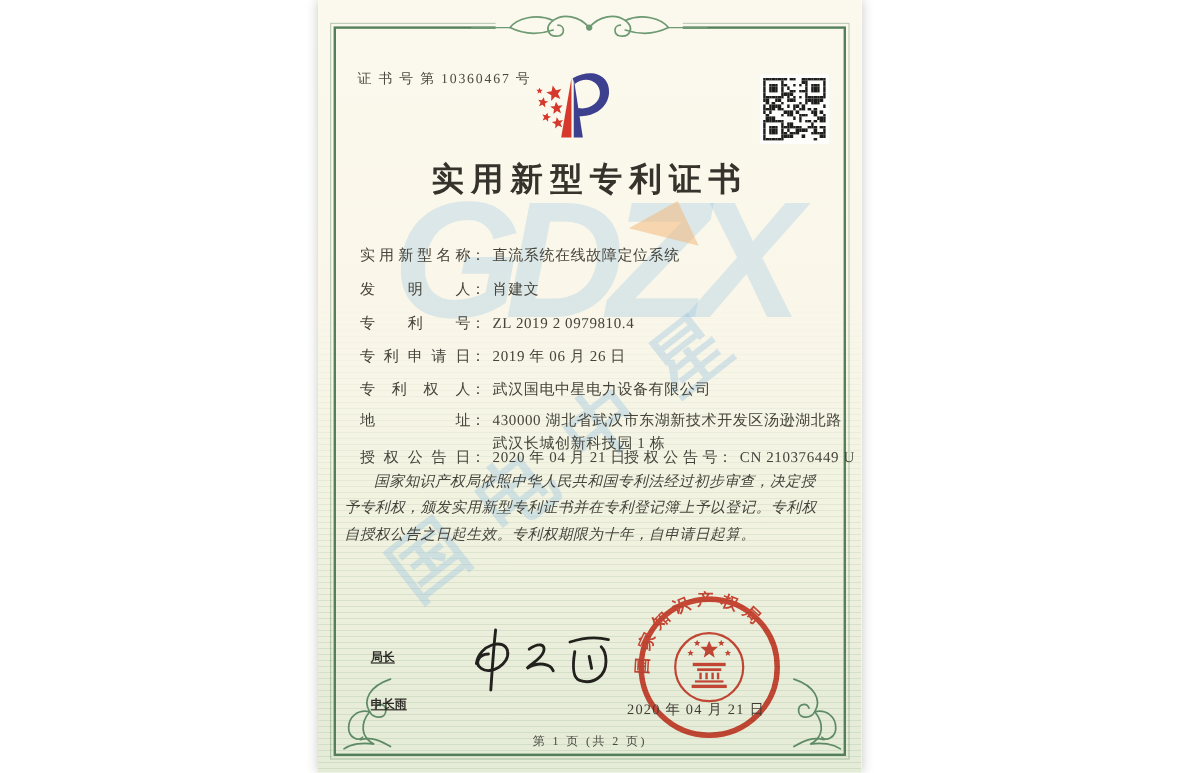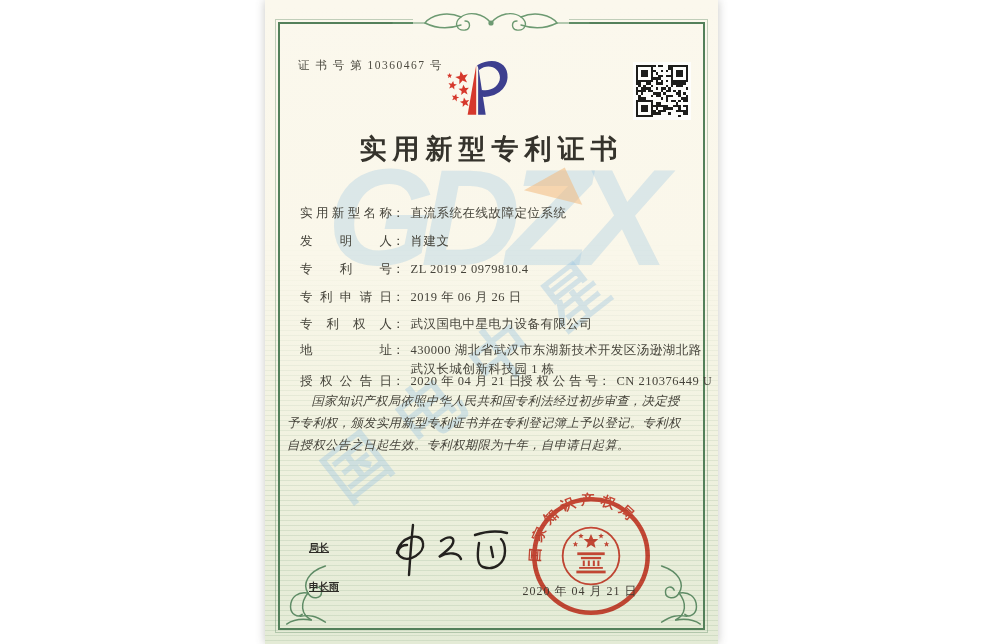--- a/index.html
+++ b/index.html
@@ -662,14 +662,15 @@
         <rect x="-3.5" y="5" width="2.2" height="6"></rect>
         <rect x="2" y="5" width="2.2" height="6"></rect>
         <rect x="7" y="5" width="2.2" height="6"></rect>
         <rect x="-13" y="12" width="26" height="2"></rect>
         <rect x="-16" y="16" width="32" height="3"></rect>
       </g>
     </svg>
 
     <div class="seal-date">2020 年 04 月 21 日</div>
 
+    <div class="footer">第 1 页 (共 2 页)</div>
   </div>
 </div>
 
 </body></html>

